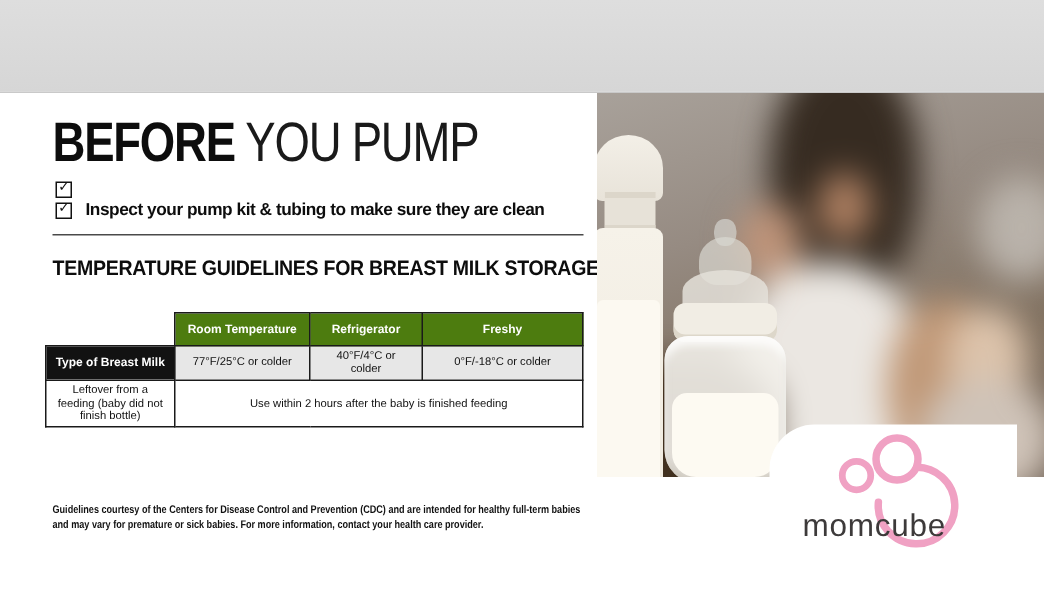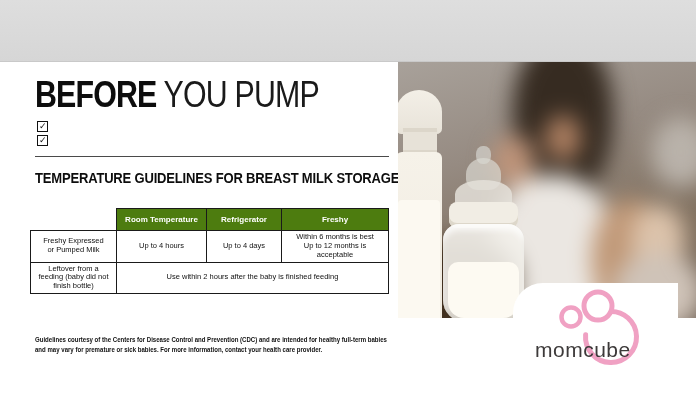--- a/index.html
+++ b/index.html
@@ -102,42 +102,42 @@
     <ul class="checklist">
       <li>
         <span class="cb">
             <span class="tick">✓</span>
           </span>
       </li>
       <li>
         <span class="cb">
             <span class="tick">✓</span>
           </span>
+        <span>Inspect your pump kit &amp; tubing to make sure they are clean</span>
       </li>
     </ul>
 
     <div class="divider"></div>
 
     <h2 class="section-title"><span class="b">TEMPERATURE GUIDELINES</span><span> FOR BREAST MILK STORAGE</span></h2>
 
     <table class="guide">
       <tbody>
           <tr>
         <td class="corner c0"></td>
         <th class="hdr c1">Room Temperature</th>
         <th class="hdr c2">Refrigerator</th>
         <th class="hdr c3">Freshy</th>
       </tr>
-      <tr class="r-white tall">
-        <td class="c0">Freshy Expressed
-or Pumped Milk</td>
-        <td class="c1">Up to 4 hours</td>
-        <td class="c2">Up to 4 days</td>
-        <td class="c3">Within 6 months is best
-Up to 12 months is acceptable</td>
+      <tr class="temp">
+        <th class="dark-label c0">Type of Breast Milk</th>
+        <td class="c1">77°F/25°C or colder</td>
+        <td class="c2">40°F/4°C or
+colder</td>
+        <td class="c3">0°F/-18°C or colder</td>
       </tr>
       <tr class="r-white tall">
         <td class="c0">Leftover from a
 feeding (baby did not
 finish bottle)</td>
         <td colspan="3">Use within 2 hours after the baby is finished feeding</td>
       </tr>
     </tbody>
       </table>
 

